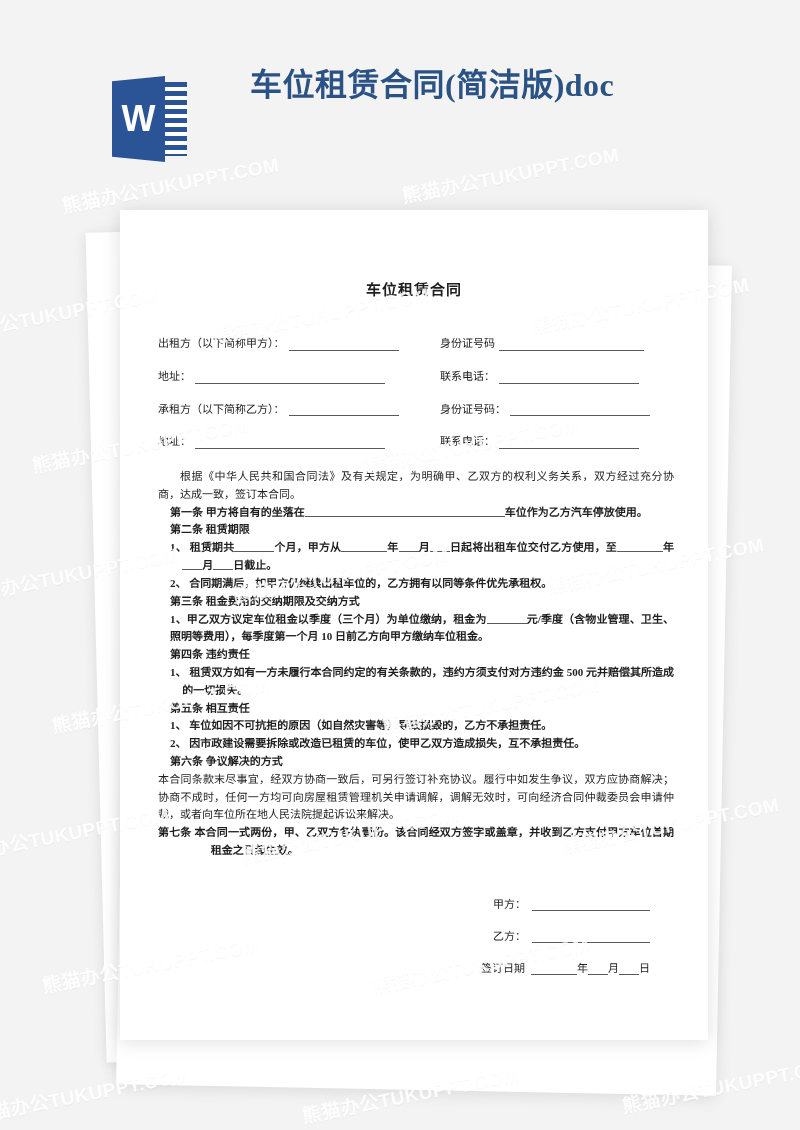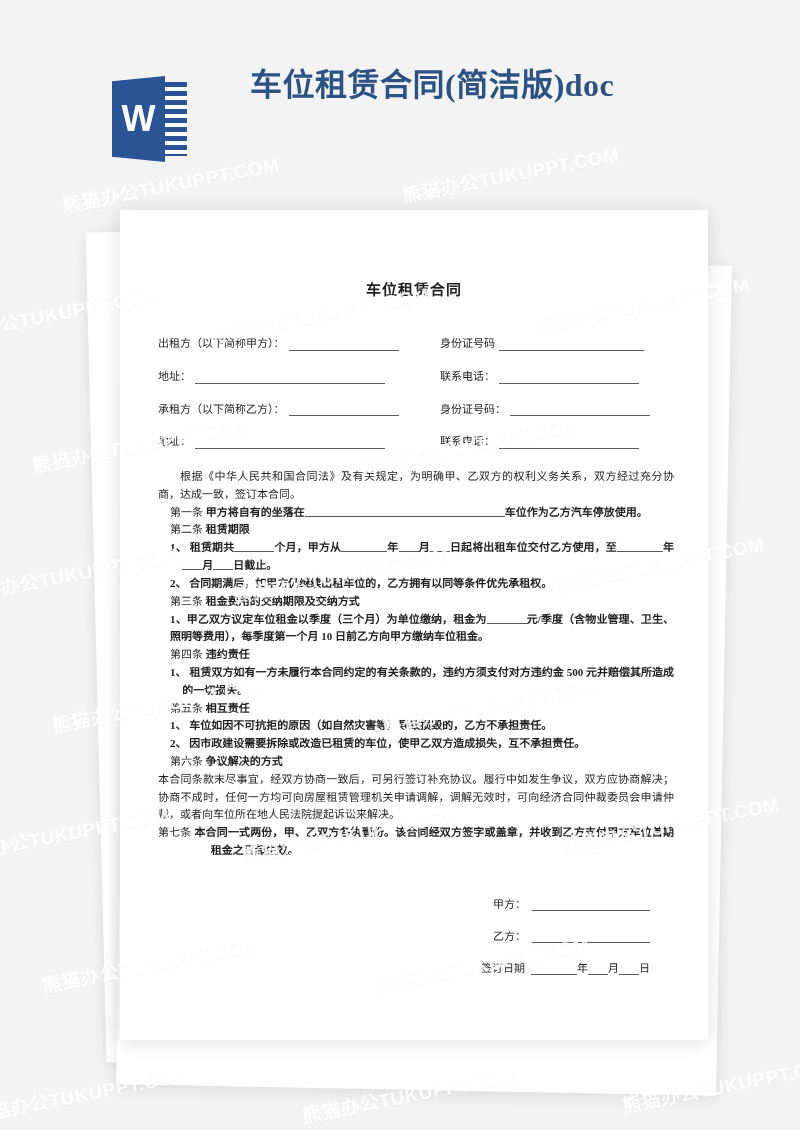--- a/index.html
+++ b/index.html
@@ -188,21 +188,21 @@
   .b-145 { width: 145px; }
   .b-140 { width: 140px; }
 
   .body-text {
     padding: 0 34px 0 38px;
     font-size: 11px;
     line-height: 1.62;
     color: #1f1f1f;
   }
   .p-indent { text-indent: 2em; text-align: justify; }
-  .clause-head { font-weight: 400; }
+  .clause-head { font-weight: 700; }
   .clause-line { text-align: justify; }
   .clause-num {
     display: block;
     text-indent: 0;
     padding-left: 1.1em;
     text-align: justify;
     font-weight: 700;
   }
   .sub-hang {
     display: block;

